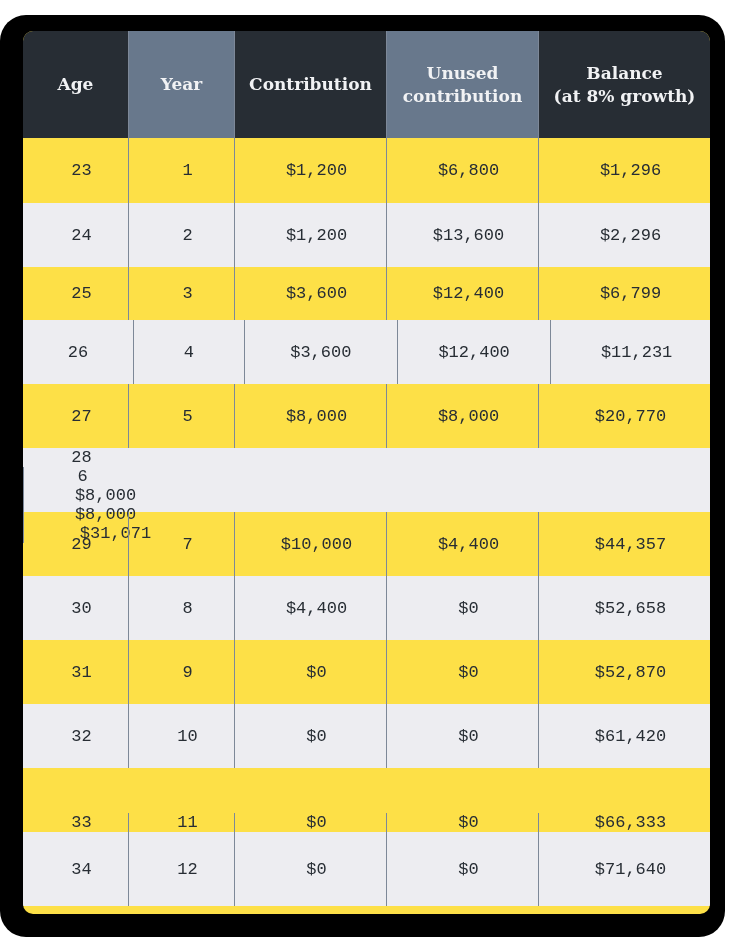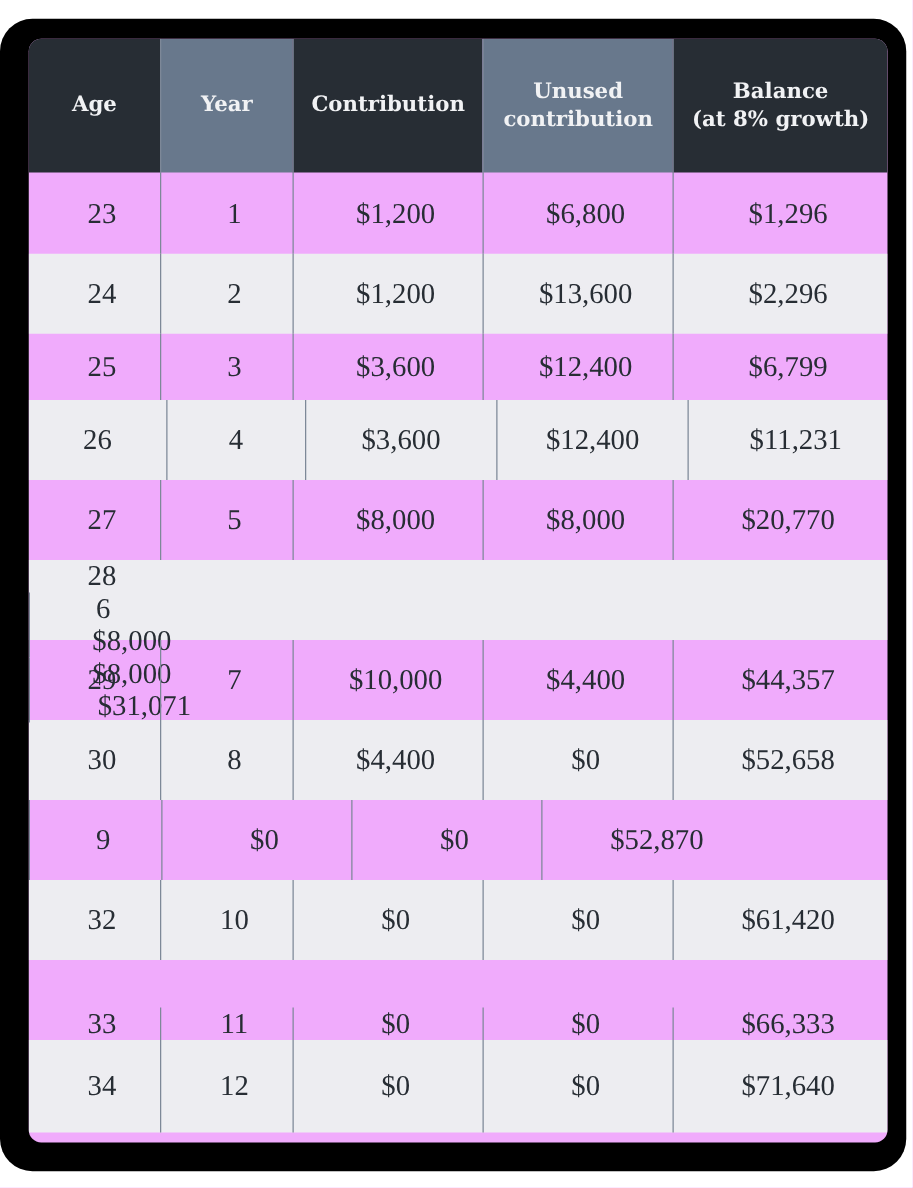--- a/index.html
+++ b/index.html
@@ -3,35 +3,35 @@
   <meta charset="utf-8">
   <style>
     html, body { margin: 0; padding: 0; background: #ffffff; }
     body { width: 730px; height: 950px; position: relative; overflow: hidden; }
     .frame {
       position: absolute; left: 0; top: 15px; width: 725px; height: 922px;
       background: #000000; border-radius: 26px;
     }
     .table {
       position: absolute; left: 23px; top: 31px; width: 687px; height: 883px;
-      border-radius: 10px; overflow: hidden; background: #f0abfc;
+      border-radius: 10px; overflow: hidden; background: #fde047;
     }
     .hdr { display: flex; height: 107px; }
     .hcell {
       display: flex; align-items: center; justify-content: center; text-align: center;
       color: #f1f2f4; font-family: "DejaVu Serif", serif; font-weight: bold;
       font-size: 17px; line-height: 23px; box-sizing: border-box;
     }
     .hcell.dark { background: #272d34; }
     .hcell.slate { background: #68788c; }
     .row { display: flex; height: 64px; }
     .row.alt { background: #ededf1; justify-content: space-between; }
     .cell {
       display: flex; align-items: center; justify-content: center;
-      font-family: Liberation Serif, serif; font-size: 23px; color: #272d34;
+      font-family: Liberation Mono, monospace; font-size: 17px; color: #272d34;
       box-sizing: border-box;
       padding-left: 12px;
     }
     .c0 { width: 105px; }
     .c1 { width: 106px; }
     .c2 { width: 152px; }
     .c3 { width: 152px; }
     .c4 { width: 172px; }
     .bl { border-left: 1.5px solid #7d8898; }
   </style>
@@ -122,20 +122,21 @@
         <div class="cell c4 bl">$44,357</div>
       </div>
       <div class="row alt" style="height: 64px;">
         <div class="cell c0">30</div>
         <div class="cell c1 bl">8</div>
         <div class="cell c2 bl">$4,400</div>
         <div class="cell c3 bl">$0</div>
         <div class="cell c4 bl">$52,658</div>
       </div>
       <div class="row" style="height: 64px;">
+        <div class="cell c0">31</div>
         <div class="cell c1 bl">9</div>
         <div class="cell c2 bl">$0</div>
         <div class="cell c3 bl">$0</div>
         <div class="cell c4 bl">$52,870</div>
       </div>
       <div class="row alt" style="height: 64px;">
         <div class="cell c0">32</div>
         <div class="cell c1 bl">10</div>
         <div class="cell c2 bl">$0</div>
         <div class="cell c3 bl">$0</div>

